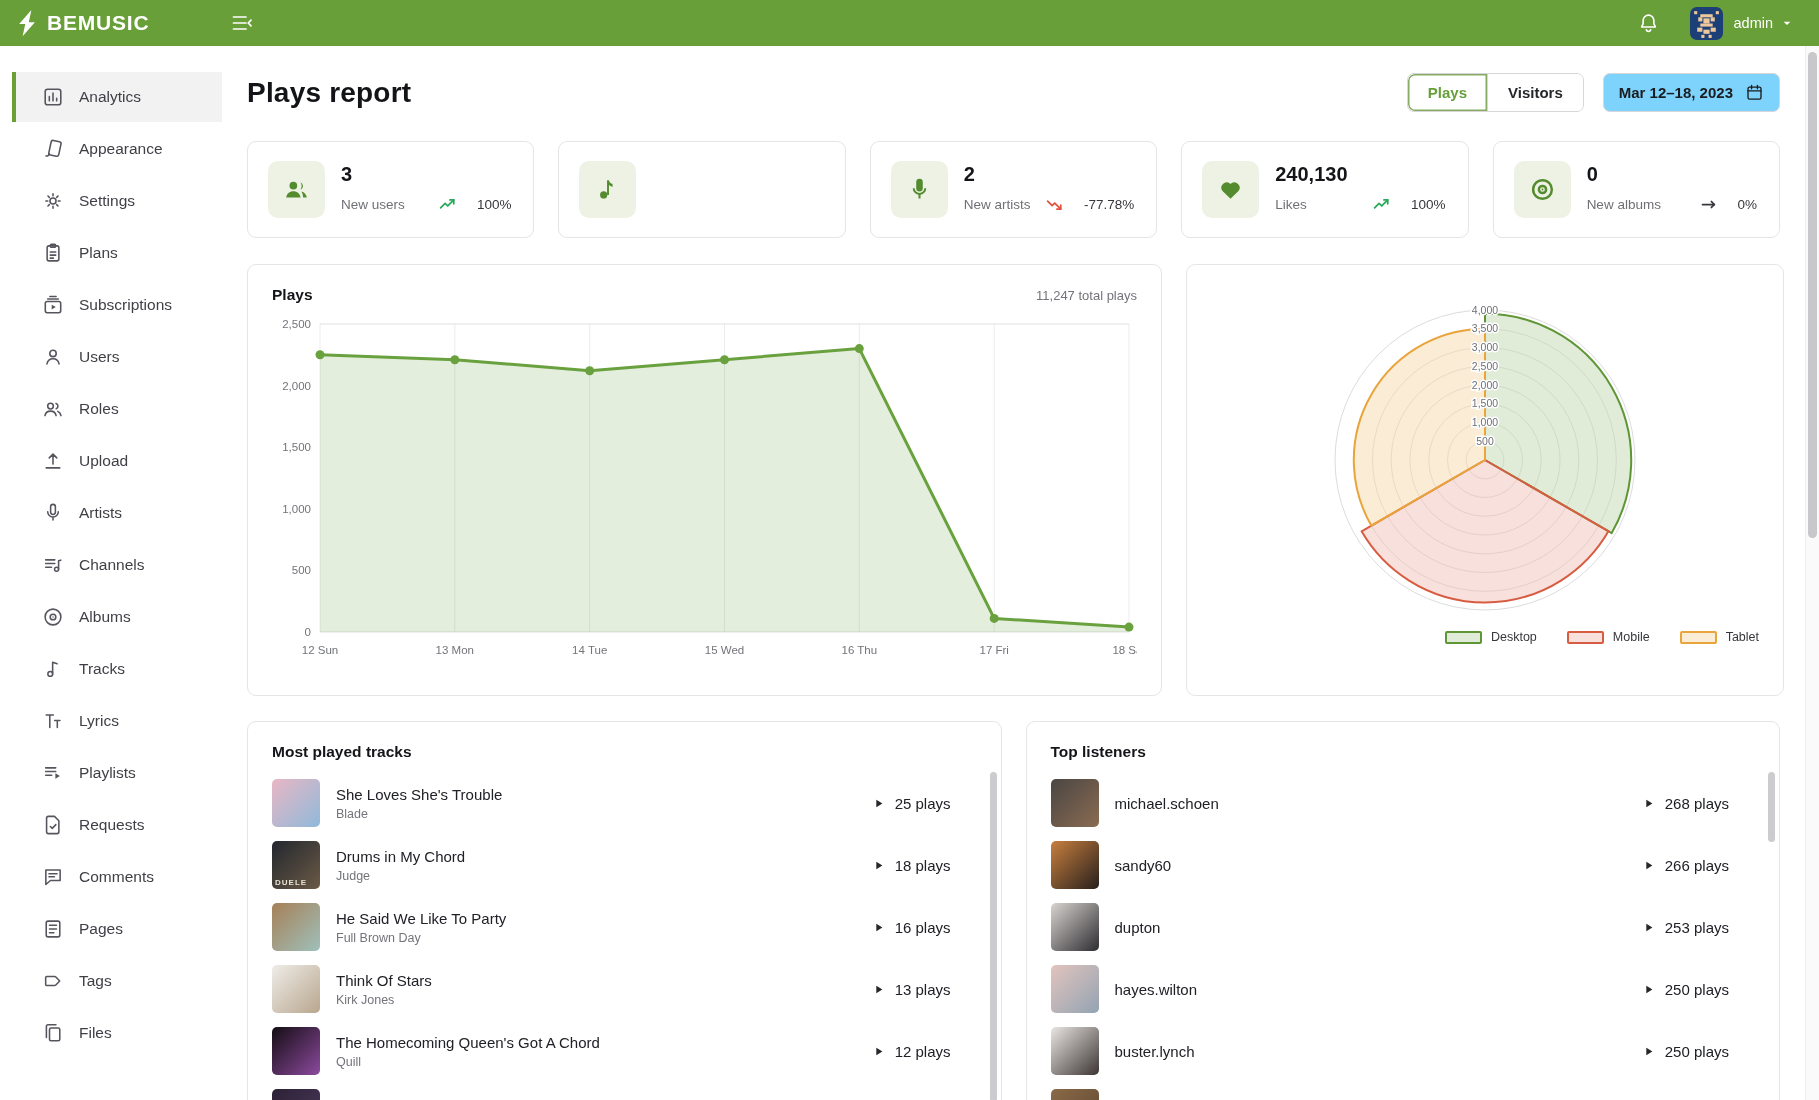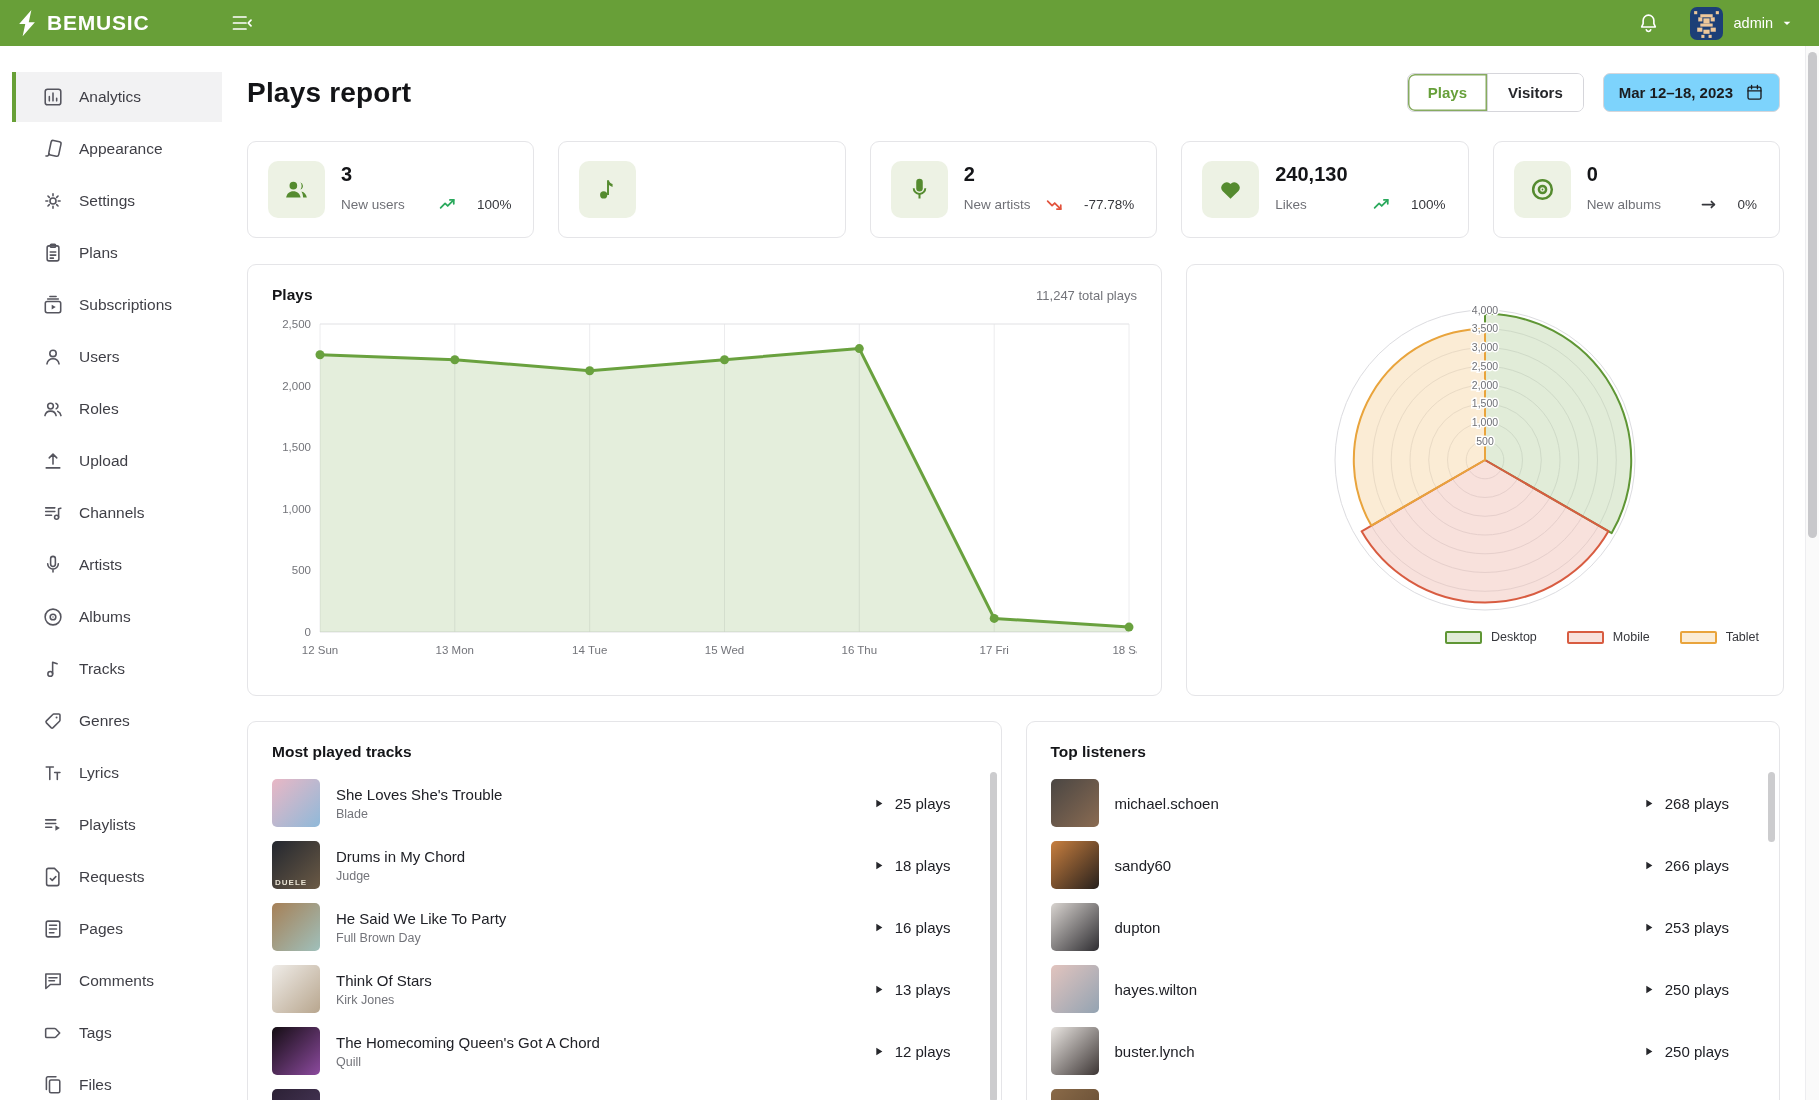--- a/index.html
+++ b/index.html
@@ -218,67 +218,58 @@
     <span class="side-ic">
           <svg class="ic" viewBox="0 0 24 24" aria-hidden="true">
             <path d="M12 15.4V4.8M7.9 8.6L12 4.5l4.1 4.1M4.6 19.5h14.8"></path>
           </svg>
         </span>
     <span class="side-label">Upload</span>
   </div>
   <div class="side-item">
     <span class="side-ic">
           <svg class="ic" viewBox="0 0 24 24" aria-hidden="true">
+            <rect x="9.4" y="2.6" width="5.2" height="11" rx="2.6"></rect>
+            <path d="M6.2 10.7a5.8 5.8 0 0 0 11.6 0M12 16.5v3.1"></path>
+          </svg>
+        </span>
+    <span class="side-label">Artists</span>
+  </div>
+  <div class="side-item">
+    <span class="side-ic">
+          <svg class="ic" viewBox="0 0 24 24" aria-hidden="true">
             <path d="M4 6.4h10M4 10.4h10M4 14.4h6.4"></path>
             <circle cx="15.9" cy="16.6" r="2.2"></circle>
             <path d="M18.1 16.6V7.3l2.4-.6"></path>
           </svg>
         </span>
     <span class="side-label">Channels</span>
   </div>
   <div class="side-item">
     <span class="side-ic">
           <svg class="ic" viewBox="0 0 24 24" aria-hidden="true">
-            <rect x="9.4" y="2.6" width="5.2" height="11" rx="2.6"></rect>
-            <path d="M6.2 10.7a5.8 5.8 0 0 0 11.6 0M12 16.5v3.1"></path>
-          </svg>
-        </span>
-    <span class="side-label">Artists</span>
-  </div>
-  <div class="side-item">
-    <span class="side-ic">
-          <svg class="ic" viewBox="0 0 24 24" aria-hidden="true">
             <circle cx="12" cy="12" r="8.6"></circle>
             <circle cx="12" cy="12" r="3.1"></circle>
             <circle cx="12" cy="12" r=".7" style="fill:currentColor;stroke:none"></circle>
           </svg>
         </span>
     <span class="side-label">Albums</span>
   </div>
   <div class="side-item">
     <span class="side-ic">
           <svg class="ic" viewBox="0 0 24 24" aria-hidden="true">
             <path d="M11.6 17.4V4.6l4.9 1.7"></path>
             <circle cx="9" cy="17.4" r="2.6"></circle>
           </svg>
         </span>
     <span class="side-label">Tracks</span>
   </div>
   <div class="side-item">
     <span class="side-ic">
           <svg class="ic" viewBox="0 0 24 24" aria-hidden="true">
-            <path d="M12.9 4.4h5.6a1.1 1.1 0 0 1 1.1 1.1v5.6a1.6 1.6 0 0 1-.5 1.1l-7 7a1.6 1.6 0 0 1-2.2 0l-5.1-5.1a1.6 1.6 0 0 1 0-2.2l7-7a1.6 1.6 0 0 1 1.1-.5z"></path>
-            <circle cx="15.9" cy="8.1" r="1.1" style="fill:currentColor;stroke:none"></circle>
-          </svg>
-        </span>
-    <span class="side-label">Genres</span>
-  </div>
-  <div class="side-item">
-    <span class="side-ic">
-          <svg class="ic" viewBox="0 0 24 24" aria-hidden="true">
             <path d="M4.6 5.4h7.8M8.5 5.4V19M13.8 11.4h5.8M16.7 11.4V19"></path>
           </svg>
         </span>
     <span class="side-label">Lyrics</span>
   </div>
   <div class="side-item">
     <span class="side-ic">
           <svg class="ic" viewBox="0 0 24 24" aria-hidden="true">
             <path d="M4 6.4h11M4 10.4h11M4 14.4h6.6"></path>
             <path d="M14.6 12.4l4.9 3-4.9 3z" style="fill:currentColor;stroke:none"></path>
@@ -291,34 +282,34 @@
           <svg class="ic" viewBox="0 0 24 24" aria-hidden="true">
             <path d="M7 2.6h6.6l4.8 4.8v12a2 2 0 0 1-2 2H7a2 2 0 0 1-2-2V4.6a2 2 0 0 1 2-2z"></path>
             <path d="M9.1 13.6l2.1 2.1 3.9-4.1"></path>
           </svg>
         </span>
     <span class="side-label">Requests</span>
   </div>
   <div class="side-item">
     <span class="side-ic">
           <svg class="ic" viewBox="0 0 24 24" aria-hidden="true">
+            <path d="M4.2 4.4h15.6v11.4H9.2l-5 4.4V4.4z"></path>
+            <path d="M7.6 8.4h8.8M7.6 11.8h6"></path>
+          </svg>
+        </span>
+    <span class="side-label">Comments</span>
+  </div>
+  <div class="side-item">
+    <span class="side-ic">
+          <svg class="ic" viewBox="0 0 24 24" aria-hidden="true">
             <rect x="4.6" y="3.4" width="14.8" height="17.2" rx="2"></rect>
             <path d="M8.2 8h7.6M8.2 12h7.6M8.2 16h4.8"></path>
           </svg>
         </span>
     <span class="side-label">Pages</span>
-  </div>
-  <div class="side-item">
-    <span class="side-ic">
-          <svg class="ic" viewBox="0 0 24 24" aria-hidden="true">
-            <path d="M4.2 4.4h15.6v11.4H9.2l-5 4.4V4.4z"></path>
-            <path d="M7.6 8.4h8.8M7.6 11.8h6"></path>
-          </svg>
-        </span>
-    <span class="side-label">Comments</span>
   </div>
   <div class="side-item">
     <span class="side-ic">
           <svg class="ic" viewBox="0 0 24 24" aria-hidden="true">
             <path d="M5.3 7h8.4a2 2 0 0 1 1.4.6l4.2 4.4-4.2 4.4a2 2 0 0 1-1.4.6H5.3A1.3 1.3 0 0 1 4 15.7V8.3A1.3 1.3 0 0 1 5.3 7z"></path>
           </svg>
         </span>
     <span class="side-label">Tags</span>
   </div>
   <div class="side-item">

